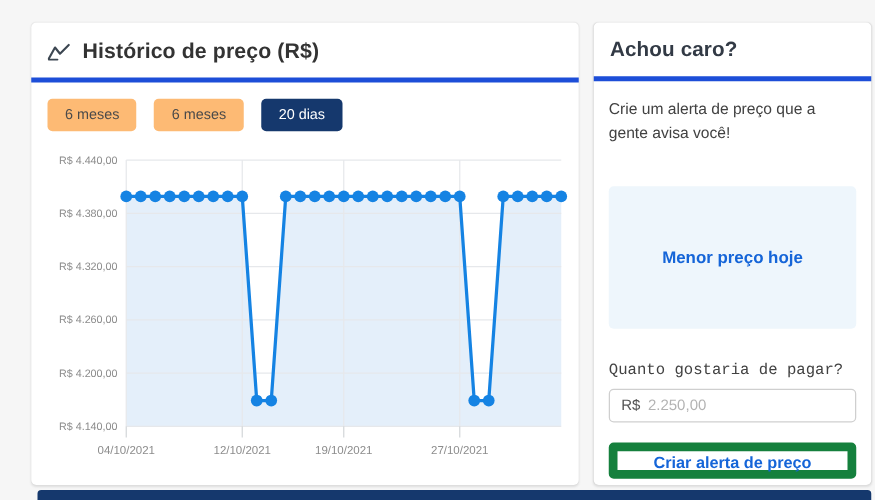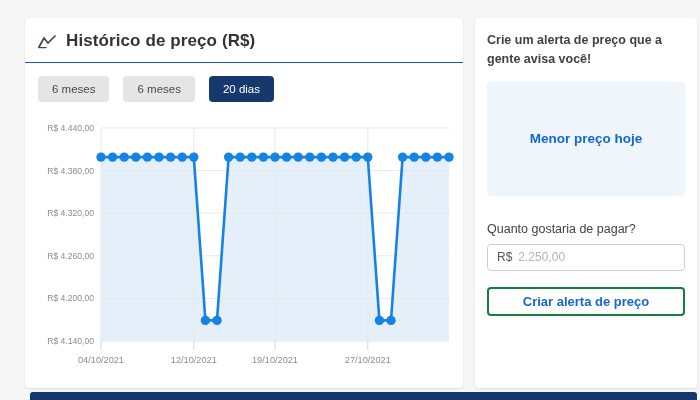--- a/index.html
+++ b/index.html
@@ -11,63 +11,63 @@
   }
   .card{
     position:absolute;background:#ffffff;border-radius:4px;
     box-shadow:0 1px 2px rgba(0,0,0,0.10), 0 0 1px rgba(0,0,0,0.06);
   }
   #left-card{left:25px;top:18px;width:438px;height:370px;}
   #right-card{left:475px;top:18px;width:222px;height:370px;}
 
   .card-header{
     display:flex;align-items:center;gap:9px;
-    padding:13px 13px 11px 13px;border-bottom:1px solid #1d4ed8;
+    padding:13px 13px 11px 13px;border-bottom:4px solid #1d4ed8;
   }
   .card-title{font-size:17px;font-weight:bold;color:#333333;letter-spacing:0.1px;}
   #right-card .card-title{font-size:16.5px;color:#323a45;}
 
   .trend-icon{width:19px;height:15px;flex:0 0 auto;}
 
   .tabs-row{padding:13px 13px 0 13px;display:flex;gap:14px;}
   .tab{
     border:none;cursor:pointer;border-radius:4px;
-    background:#e5e5e5;color:#4a4a4a;
+    background:#fdba74;color:#4a4a4a;
     font-family:"Liberation Sans", sans-serif;
     font-size:11.5px;padding:0 14px;height:26px;line-height:26px;
   }
   .tab.selected{background:#15386d;color:#ffffff;}
 
   #chart-wrap{position:absolute;left:16px;top:95px;width:438px;height:268px;}
   .description{
-    margin:13px 12px 0 12px;font-size:12.5px;color:#424242;line-height:1.55;font-weight:bold;
+    margin:13px 12px 0 12px;font-size:12.5px;color:#424242;line-height:1.55;
   }
   .best-price-box{
-    margin:12px 12px 0 12px;height:114px;border-radius:4px;background:#eef6fc;
+    margin:32px 12px 0 12px;height:114px;border-radius:4px;background:#eef6fc;
     display:flex;flex-direction:column;align-items:center;justify-content:center;gap:7px;
   }
   .best-price-label{font-size:13.5px;font-weight:bold;color:#1565d8;}
   .best-price-value{font-size:19px;font-weight:bold;color:#1565d8;}
 
-  .question-label{margin:26px 12px 0 12px;font-size:12.5px;color:#424242;}
+  .question-label{margin:26px 12px 0 12px;font-size:12.5px;color:#424242;font-family:Liberation Mono, monospace;}
 
   .price-input{
     margin:8px 12px 0 12px;height:25px;border:1px solid #cfcfcf;border-radius:4px;
     display:flex;align-items:center;padding:0 9px;background:#fff;
   }
   .price-input .prefix{font-size:12px;color:#555555;margin-right:4px;}
   .price-input input{
     border:none;outline:none;flex:1;font-size:12px;color:#1d4ed8;
     font-family:"Liberation Sans", sans-serif;background:transparent;min-width:0;
   }
   .price-input input::placeholder{color:#b3b3b3;}
 
   .create-alert-btn{
     margin:16px 12px 0 12px;width:calc(100% - 24px);height:29px;
-    background:#ffffff;border:2px solid #15803d;border-radius:4px;cursor:pointer;
+    background:#ffffff;border:7px solid #15803d;border-radius:4px;cursor:pointer;
     font-family:"Liberation Sans", sans-serif;
     font-size:13px;font-weight:bold;color:#1565d8;
   }
 
   #next-section-bar{
     position:absolute;left:30px;top:392px;width:667px;height:8px;
     background:#15386d;border-radius:3px 3px 0 0;
   }
 </style>
 </head>
@@ -147,20 +147,23 @@
         <circle cx="361.6" cy="44.110000000000014" r="4.7" fill="#1583e3"></circle>
         <circle cx="373.2" cy="44.110000000000014" r="4.7" fill="#1583e3"></circle>
         <circle cx="384.8" cy="44.110000000000014" r="4.7" fill="#1583e3"></circle>
         <circle cx="396.4" cy="44.110000000000014" r="4.7" fill="#1583e3"></circle>
         <circle cx="408" cy="44.110000000000014" r="4.7" fill="#1583e3"></circle>
       </svg>
   </div>
 </section>
 
 <section class="card" id="right-card">
+  <div class="card-header">
+    <span class="card-title">Achou caro?</span>
+  </div>
 
   <p class="description">Crie um alerta de preço que a gente avisa você!</p>
 
   <div class="best-price-box">
     <span class="best-price-label">Menor preço hoje</span>
   </div>
 
   <div class="question-label">Quanto gostaria de pagar?</div>
 
   <div class="price-input">

